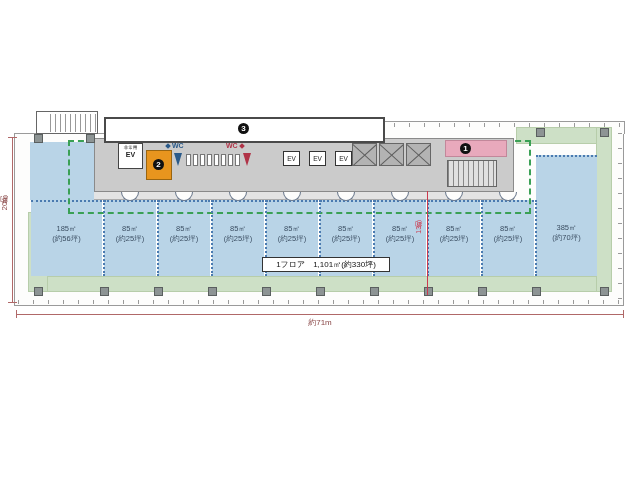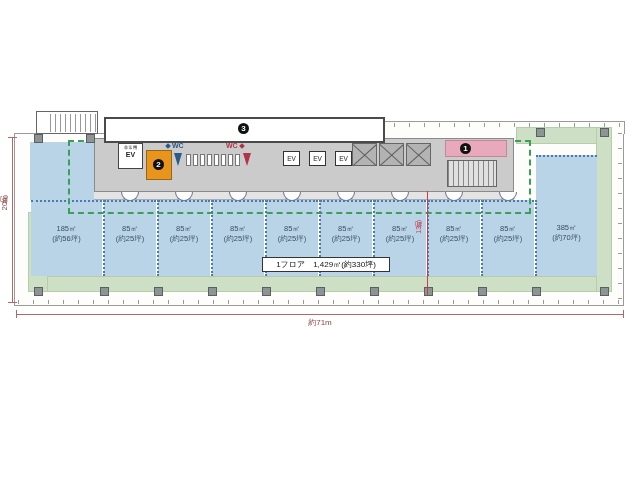--- a/index.html
+++ b/index.html
@@ -240,21 +240,21 @@
     <div class="abs column" style="left: 86px; top: 134px;"></div>
     <div class="abs column" style="left: 536px; top: 128px;"></div>
     <div class="abs column" style="left: 600px; top: 128px;"></div>
   </div>
 
 <div class="abs line13" style="left:427px;top:191px;width:1px;height:104px;"></div>
 <div class="abs red13 vtext" style="left:414px;top:220px;">約13m</div>
 
 <div class="abs sumbox" style="left:262px;top:257px;width:128px;height:15px;">
   <span>1フロア</span>
-  <span>1,429㎡(約330坪)</span>
+  <span>1,101㎡(約330坪)</span>
 </div>
 
 <div class="abs dimline" style="left:16px;top:314px;width:608px;height:1px;"></div>
 <div class="abs dimline" style="left:16px;top:310px;width:1px;height:8px;"></div>
 <div class="abs dimline" style="left:623px;top:310px;width:1px;height:8px;"></div>
 <div class="abs dimtext" style="left:0;top:317px;width:640px;text-align:center;">約71m</div>
 
 <div class="abs dimline" style="left:12px;top:137px;width:1px;height:166px;"></div>
 <div class="abs dimline" style="left:8px;top:137px;width:9px;height:1px;"></div>
 <div class="abs dimline" style="left:8px;top:302px;width:9px;height:1px;"></div>

